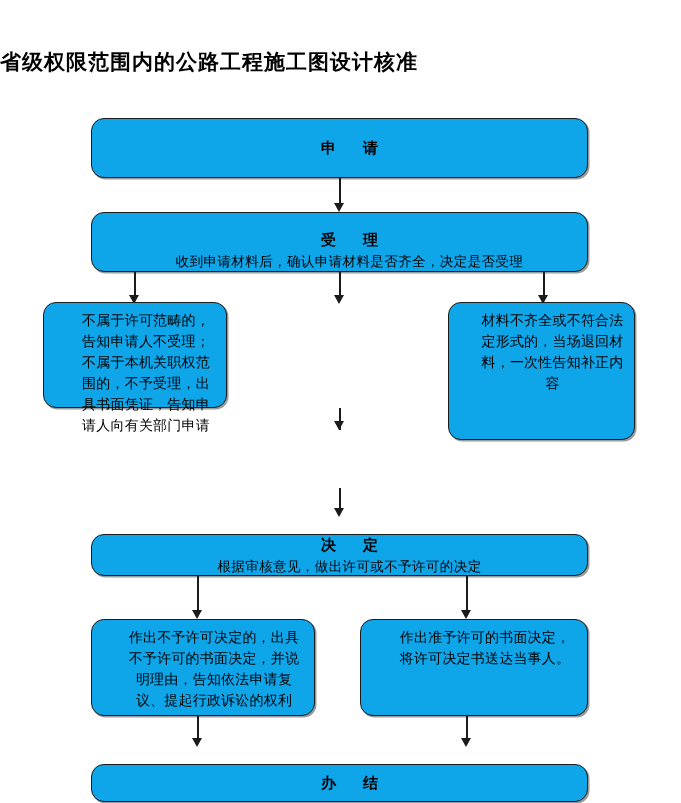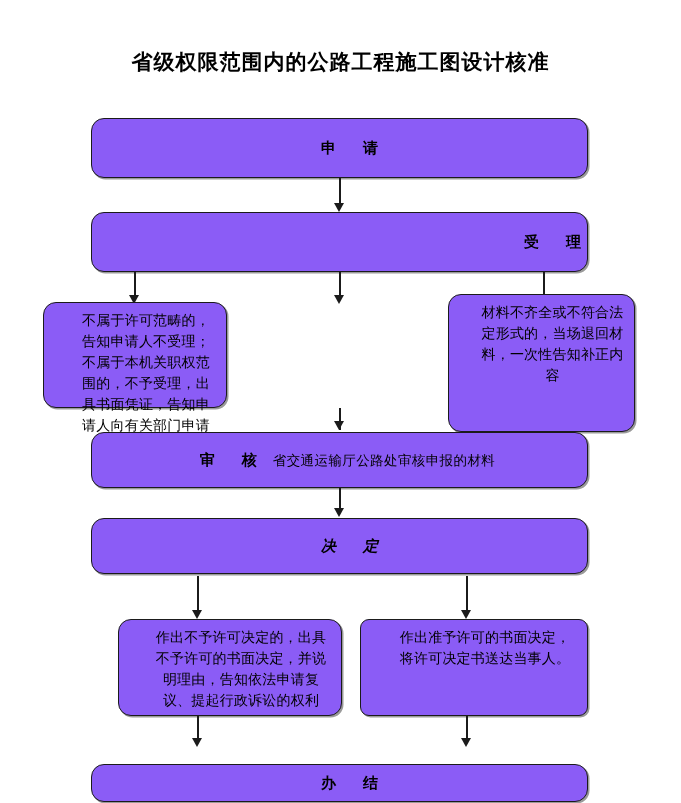--- a/index.html
+++ b/index.html
@@ -19,37 +19,37 @@
     width: 681px;
     height: 803px;
   }
 
   
   .chart-title {
     position: absolute;
     left: 0;
     top: 48px;
     width: 681px;
-    text-align: center;
     font-size: 21px;
     font-weight: bold;
     letter-spacing: 1px;
     line-height: 28px;
     white-space: nowrap;
   }
 
   
   .node {
     position: absolute;
     box-sizing: border-box;
     border: 1.4px solid #1b1b1b;
     border-radius: 13px;
-    background: #8b5cf6;
+    background: #0ea5e9;
     box-shadow: 1.5px 1.5px 0 #9a9a9a;
     display: flex;
+    flex-direction: column;
     justify-content: center;
     align-items: center;
     padding-left: 20px;
   }
   .node .node-heading {
     font-size: 15px;
     font-weight: bold;
     letter-spacing: 6px;
     text-indent: 6px;
     line-height: 22px;
@@ -105,66 +105,64 @@
 
   <div class="node stage" style="top:118px; height:60px;">
     <div class="node-heading">申　请</div>
   </div>
 
   <div class="conn" style="left:339px; top:178px; height:28px;"></div>
   <div class="arrowhead" style="left:334px; top:203px;"></div>
 
   <div class="node stage" style="top:212px; height:60px;justify-content:flex-end;">
     <div class="node-heading">受　理</div>
+    <div class="node-body">收到申请材料后，确认申请材料是否齐全，决定是否受理</div>
   </div>
 
   <div class="conn" style="left:134px; top:272px; height:26px;"></div>
   <div class="arrowhead" style="left:129px; top:295px;"></div>
 
   <div class="conn" style="left:339px; top:272px; height:26px;"></div>
   <div class="arrowhead" style="left:334px; top:295px;"></div>
 
   <div class="conn" style="left:543px; top:272px; height:26px;"></div>
   <div class="arrowhead" style="left:538px; top:295px;"></div>
 
   <div class="node branch" style="left:43px; top:302px; width:184px; height:106px;">
     <div class="node-body">不属于许可范畴的，告知申请人不受理；不属于本机关职权范围的，不予受理，出具书面凭证，告知申请人向有关部门申请</div>
   </div>
 
 
-  <div class="node branch" style="left:448px; top:294px; width:187px; height:138px;">
+  <div class="node branch" style="left:448px; top:302px; width:187px; height:138px;">
     <div class="node-body">材料不齐全或不符合法定形式的，当场退回材料，一次性告知补正内容</div>
   </div>
 
   <div class="conn" style="left:339px; top:408px; height:22px;"></div>
   <div class="arrowhead" style="left:334px; top:421px;"></div>
 
-  <div class="node stage" style="top:432px; height:56px;">
-    <div class="node-heading">审　核</div>
-    <div class="node-body">省交通运输厅公路处审核申报的材料</div>
-  </div>
 
   <div class="conn" style="left:339px; top:488px; height:25px;"></div>
   <div class="arrowhead" style="left:334px; top:508px;"></div>
 
-  <div class="node stage" style="top:518px; height:56px;font-style:italic;">
+  <div class="node stage" style="top:534px; height:42px;">
     <div class="node-heading">决　定</div>
+    <div class="node-body">根据审核意见，做出许可或不予许可的决定</div>
   </div>
 
   <div class="conn" style="left:197px; top:576px; height:38px;"></div>
   <div class="arrowhead" style="left:192px; top:610px;"></div>
 
   <div class="conn" style="left:466px; top:576px; height:38px;"></div>
   <div class="arrowhead" style="left:461px; top:610px;"></div>
 
-  <div class="node branch" style="left:91px; top:619px; width:224px; height:97px;margin-left:27px;">
+  <div class="node branch" style="left:91px; top:619px; width:224px; height:97px;">
     <div class="node-body">作出不予许可决定的，出具不予许可的书面决定，并说明理由，告知依法申请复议、提起行政诉讼的权利</div>
   </div>
 
-  <div class="node branch" style="left:360px; top:619px; width:228px; height:97px;border-radius:9px;">
+  <div class="node branch" style="left:360px; top:619px; width:228px; height:97px;">
     <div class="node-body">作出准予许可的书面决定，将许可决定书送达当事人。</div>
   </div>
 
   <div class="conn" style="left:197px; top:716px; height:24px;"></div>
   <div class="arrowhead" style="left:192px; top:738px;"></div>
 
   <div class="conn" style="left:466px; top:716px; height:24px;"></div>
   <div class="arrowhead" style="left:461px; top:738px;"></div>
 
   <div class="node stage" style="top:764px; height:38px;">

